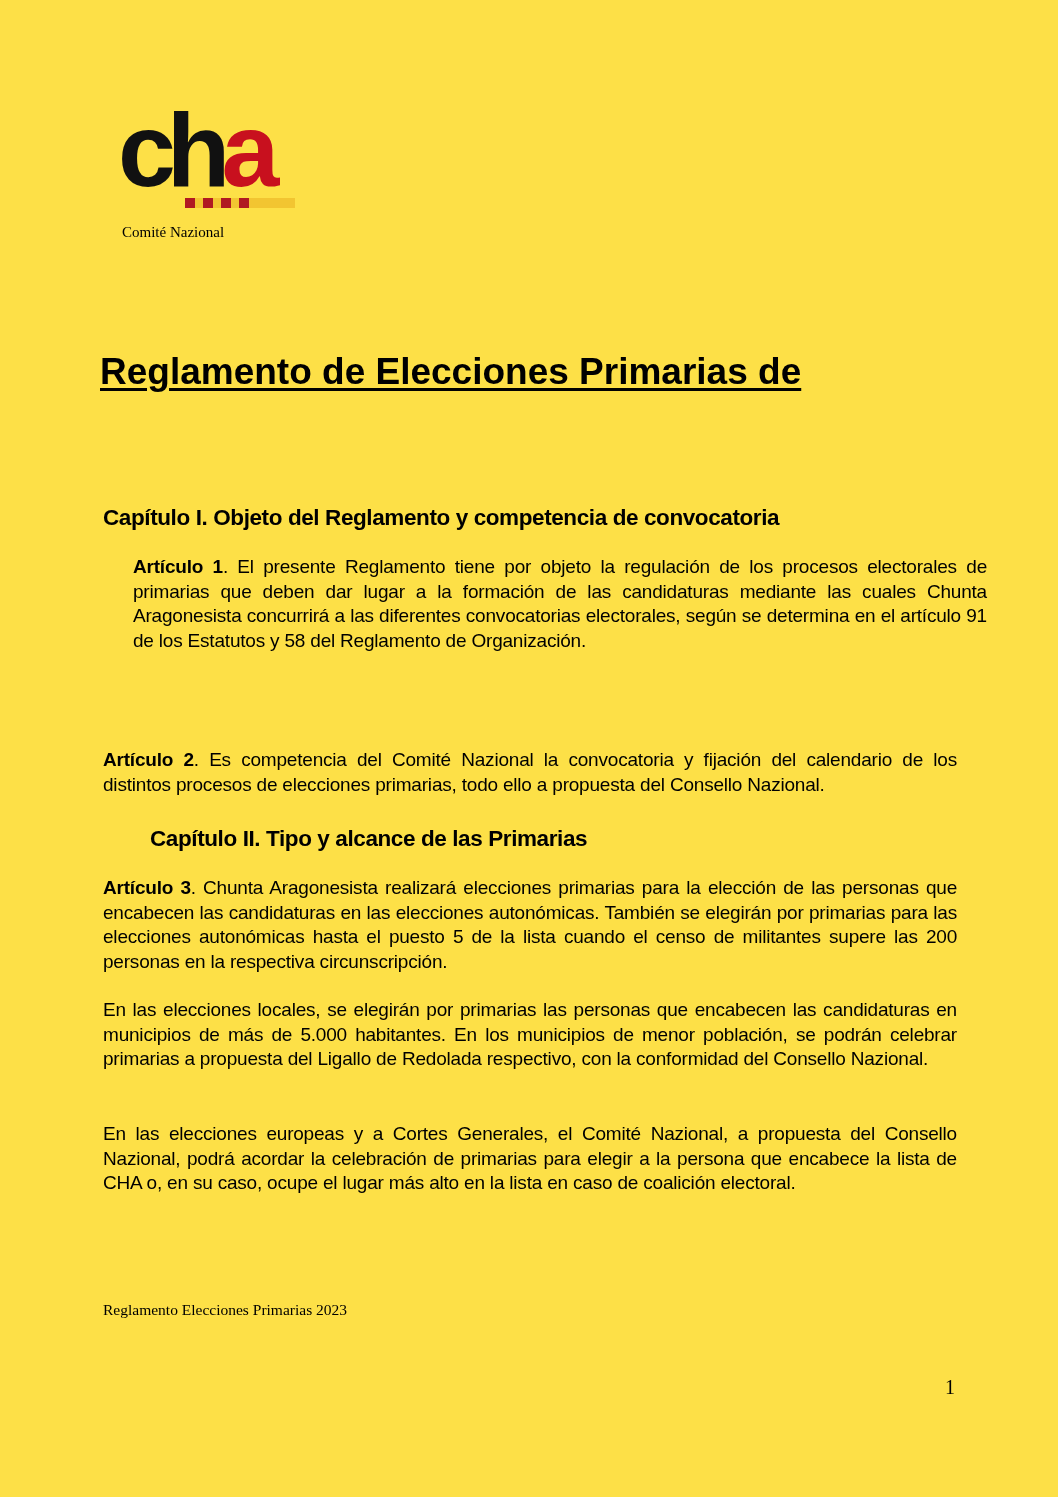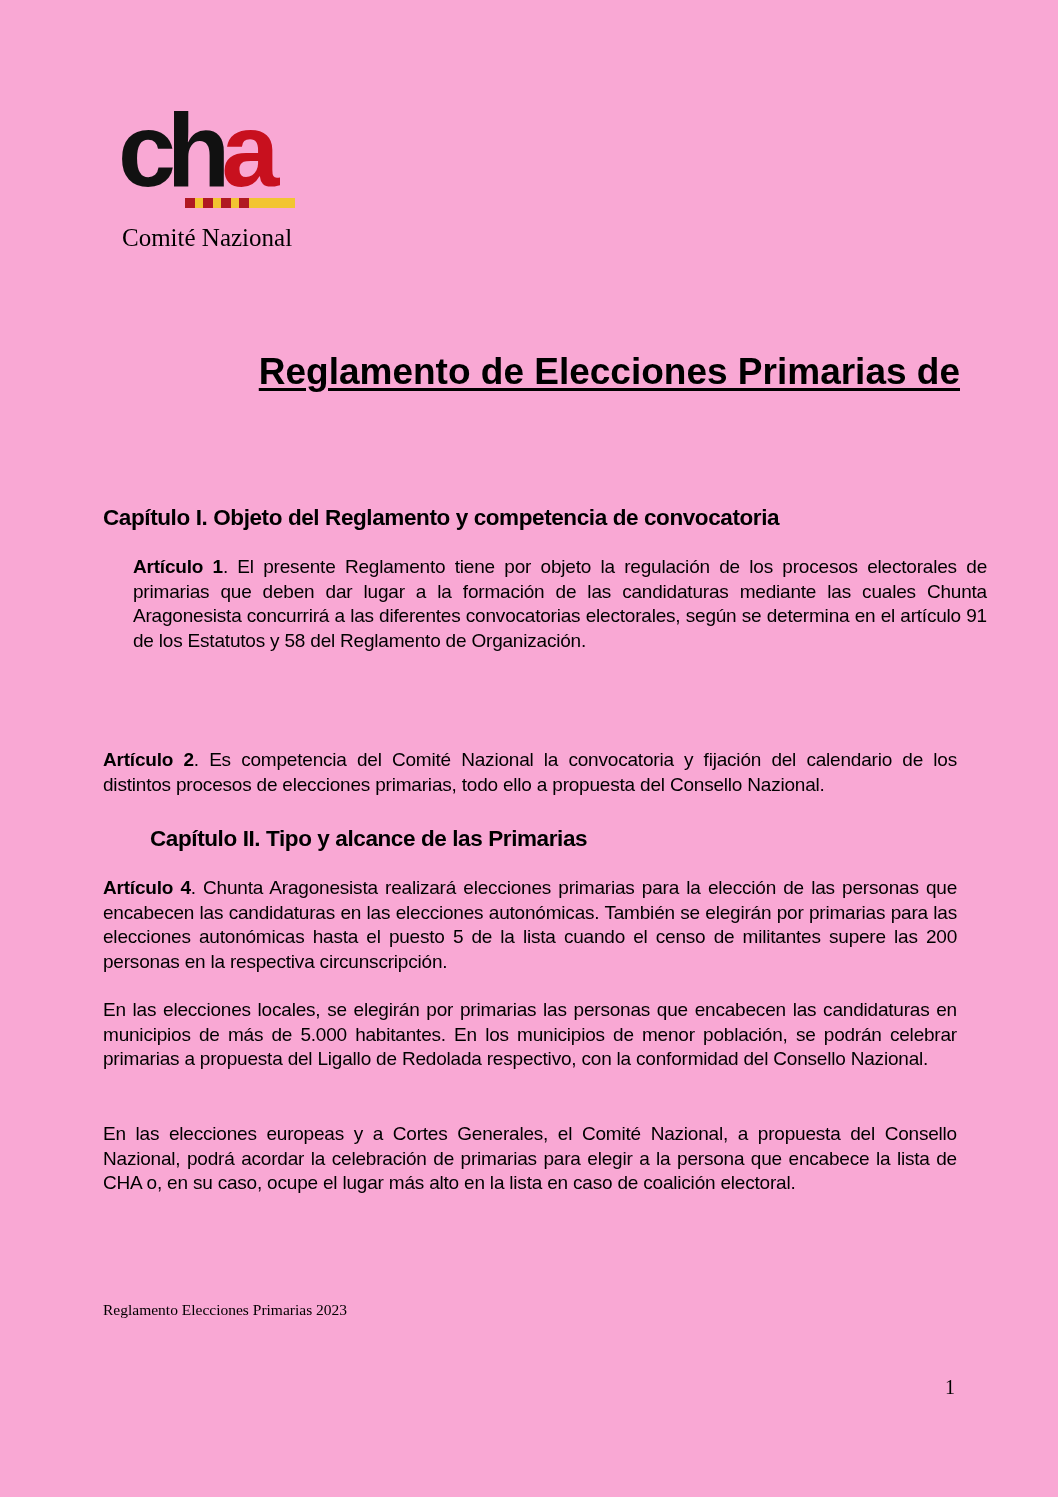--- a/index.html
+++ b/index.html
@@ -1,29 +1,29 @@
 <!DOCTYPE html>
 <html><head>
 <meta charset="utf-8">
 <style>
   html, body { margin: 0; padding: 0; background: #ffffff; }
   body { width: 1058px; height: 1497px; position: relative; overflow: hidden; color: #000; }
-  .page { position: absolute; left: 0; top: 0; width: 1058px; height: 1497px; background: #f9a8d4; }
+  .page { position: absolute; left: 0; top: 0; width: 1058px; height: 1497px; background: #fde047; }
 
   
   .logo { position: absolute; left: 118px; top: 100px; width: 180px; height: 110px; }
   .logo-text { position: absolute; left: 0; top: 0; font-family: "Liberation Sans", sans-serif; font-weight: bold; font-size: 104px; line-height: 100px; letter-spacing: -9px; }
   .logo-ch { color: #111111; }
   .logo-a { color: #c8101e; }
   .logo-stripe { position: absolute; left: 67px; top: 98px; width: 110px; height: 10px; background: #f2c531; }
   .logo-stripe span { position: absolute; top: 0; width: 10px; height: 10px; background: #b01922; }
-  .logo-caption { position: absolute; left: 122px; top: 224px; font-family: "Liberation Serif", serif; font-size: 25px; }
+  .logo-caption { position: absolute; left: 122px; top: 224px; font-family: "Liberation Serif", serif; font-size: 15px; }
 
   
-  .title { position: absolute; left: 100px; top: 349px; width: 860px; text-align: right; font-family: "Liberation Sans", sans-serif; font-weight: bold; font-size: 37px; line-height: 46px; }
+  .title { position: absolute; left: 100px; top: 349px; width: 860px; text-align: left; font-family: "Liberation Sans", sans-serif; font-weight: bold; font-size: 37px; line-height: 46px; }
   .title span { text-decoration: underline; text-decoration-thickness: 3px; text-underline-offset: 4px; display: block; }
 
   
   .h2 { position: absolute; left: 103px; font-family: "Liberation Sans", sans-serif; font-weight: bold; font-size: 22.5px; letter-spacing: -0.4px; }
   .para { position: absolute; left: 103px; width: 854px; font-family: "Liberation Sans", sans-serif; font-size: 19px; line-height: 24.5px; text-align: justify; letter-spacing: -0.2px; }
   .para b { font-weight: bold; }
 
   
   .footer { position: absolute; left: 103px; top: 1300px; font-family: "Liberation Serif", serif; font-size: 15.5px; line-height: 19px; }
   .page-num { position: absolute; left: 945px; top: 1376px; font-family: "Liberation Serif", serif; font-size: 20px; }
@@ -56,21 +56,21 @@
     <b>Artículo 1</b><span>. El presente Reglamento tiene por objeto la regulación de los procesos electorales de primarias que deben dar lugar a la formación de las candidaturas mediante las cuales Chunta Aragonesista concurrirá a las diferentes convocatorias electorales, según se determina en el artículo 91 de los Estatutos y 58 del Reglamento de Organización.</span>
   </div>
 
   <div class="para" style="top:704px;margin-top:44px;">
     <b>Artículo 2</b><span>. Es competencia del Comité Nazional la convocatoria y fijación del calendario de los distintos procesos de elecciones primarias, todo ello a propuesta del Consello Nazional.</span>
   </div>
 
   <div class="h2" style="top:826px;margin-left:47px;">Capítulo II. Tipo y alcance de las Primarias</div>
 
   <div class="para" style="top:876px;">
-    <b>Artículo 4</b><span>. Chunta Aragonesista realizará elecciones primarias para la elección de las personas que encabecen las candidaturas en las elecciones autonómicas. También se elegirán por primarias para las elecciones autonómicas hasta el puesto 5 de la lista cuando el censo de militantes supere las 200 personas en la respectiva circunscripción.</span>
+    <b>Artículo 3</b><span>. Chunta Aragonesista realizará elecciones primarias para la elección de las personas que encabecen las candidaturas en las elecciones autonómicas. También se elegirán por primarias para las elecciones autonómicas hasta el puesto 5 de la lista cuando el censo de militantes supere las 200 personas en la respectiva circunscripción.</span>
   </div>
 
   <div class="para" style="top:998px;">En las elecciones locales, se elegirán por primarias las personas que encabecen las candidaturas en municipios de más de 5.000 habitantes. En los municipios de menor población, se podrán celebrar primarias a propuesta del Ligallo de Redolada respectivo, con la conformidad del Consello Nazional.</div>
 
   <div class="para" style="top:1122px;">En las elecciones europeas y a Cortes Generales, el Comité Nazional, a propuesta del Consello Nazional, podrá acordar la celebración de primarias para elegir a la persona que encabece la lista de CHA o, en su caso, ocupe el lugar más alto en la lista en caso de coalición electoral.</div>
 
 
   <div class="footer">
     <div>Reglamento Elecciones Primarias 2023</div>
   </div>

